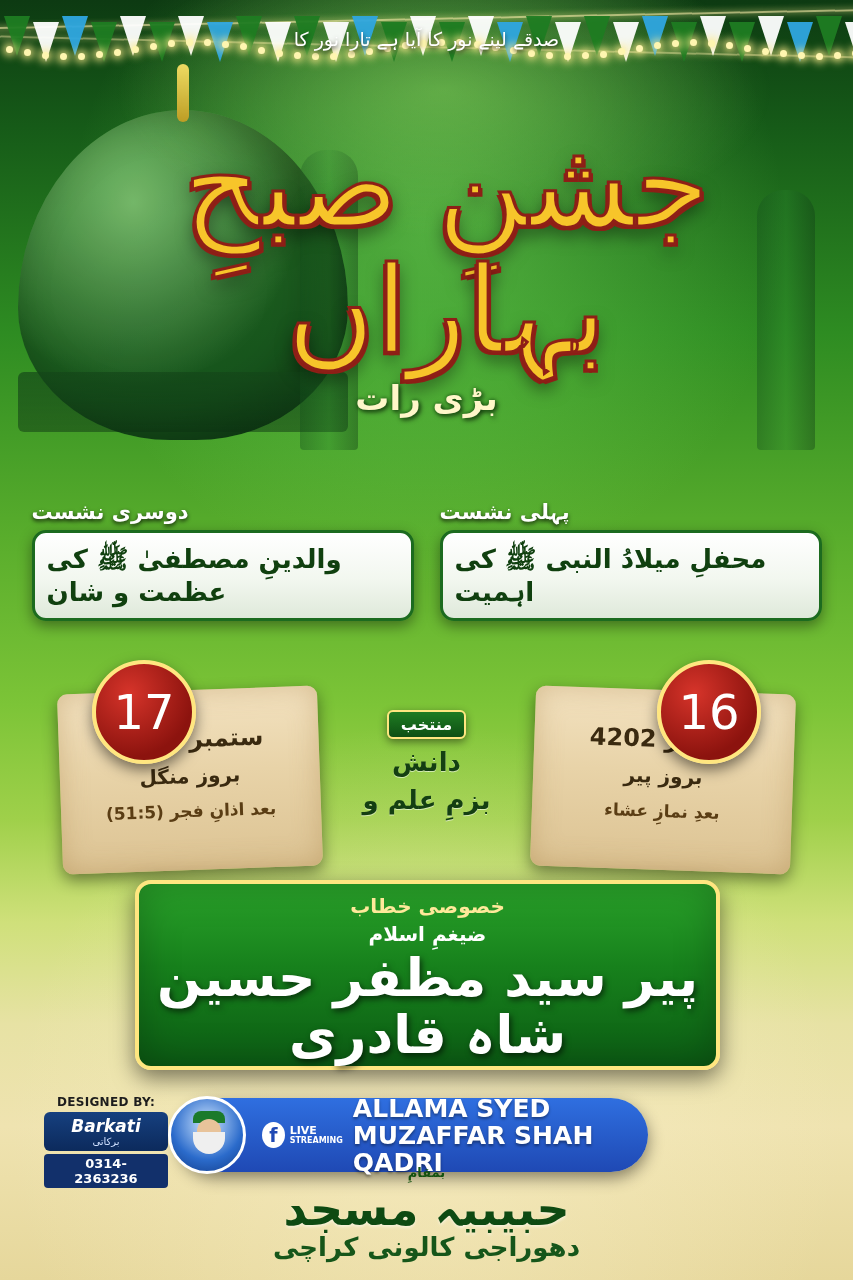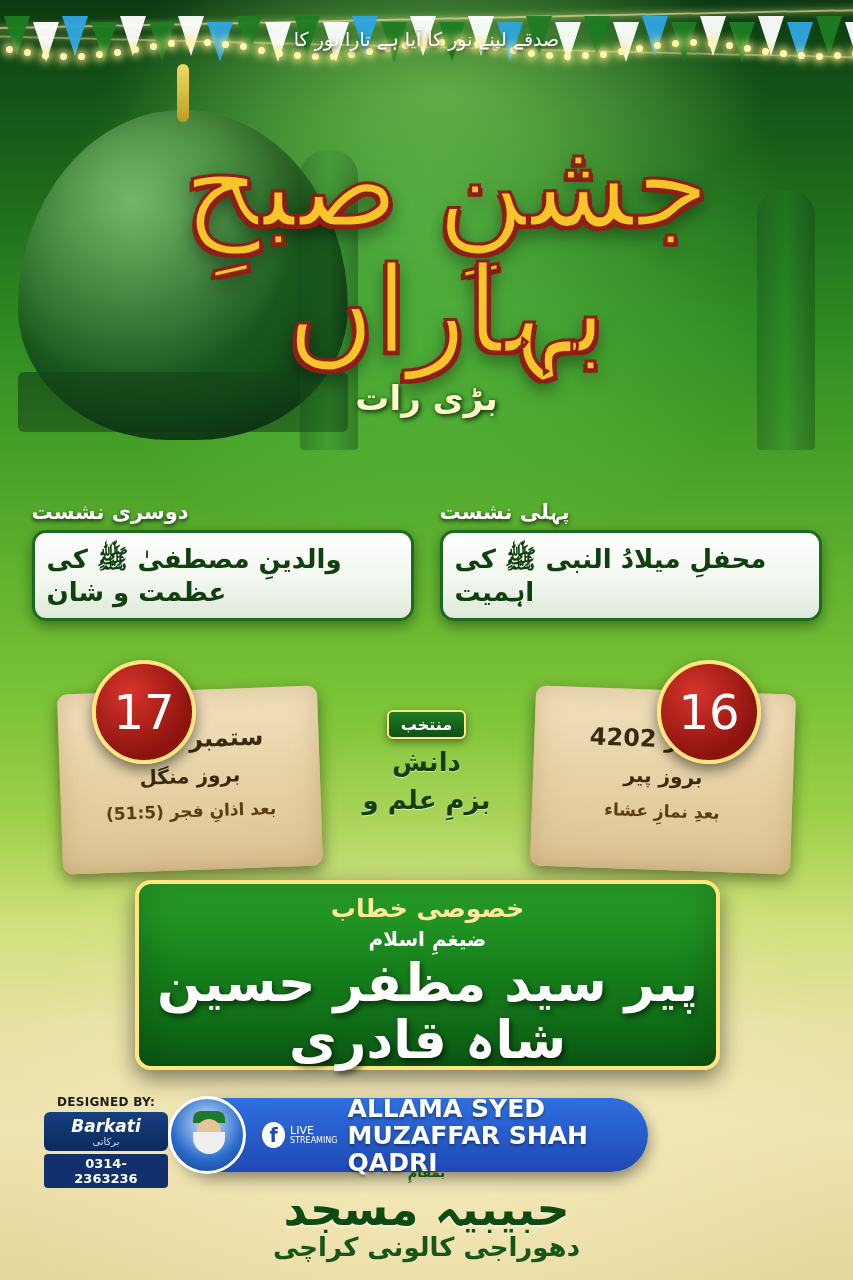--- a/index.html
+++ b/index.html
@@ -216,21 +216,21 @@
   
   .speaker-panel {
     position: absolute; left: 135px; top: 880px;
     width: 585px; height: 190px;
     background: linear-gradient(180deg,#2aa32a 0%, #17811c 45%, #0c5d14 100%);
     border: 4px solid #ffe680;
     border-radius: 16px;
     box-shadow: 0 8px 22px rgba(0,0,0,.5), inset 0 0 40px rgba(0,0,0,.25);
     text-align: center; padding-top: 10px;
   }
-  .khitab { direction: rtl; color: #ffe99a; font-size: 25px; font-weight: bold; }
+  .khitab { direction: rtl; color: #ffe99a; font-size: 20px; font-weight: bold; }
   .zaigham { direction: rtl; color: #ffffff; font-size: 20px; font-weight: bold; margin-top: 4px; }
   .speaker-name {
     direction: rtl; color: #ffffff; font-size: 52px; font-weight: bold;
     margin-top: 4px; line-height: 1.1;
     text-shadow: 2px 3px 6px rgba(0,0,0,.6);
   }
 
   
   .designer {
     position: absolute; left: 44px; top: 1095px;
@@ -277,21 +277,21 @@
     position: absolute; left: 22px; top: 12px; width: 32px; height: 12px;
     border-radius: 8px 8px 0 0; background: #1b7a2a;
   }
   .fb {
     width: 26px; height: 26px; border-radius: 50%;
     background: #ffffff; color: #1f49b4;
     font-weight: bold; font-size: 19px;
     display: flex; align-items: center; justify-content: center;
     margin-left: 84px;
   }
-  .livetag { color: #fff; font-size: 11px; font-weight: normal; margin-left: 5px; line-height: 1.05; }
+  .livetag { color: #fff; font-size: 11px; font-weight: bold; margin-left: 5px; line-height: 1.05; }
   .live-names {
     color: #fff; font-weight: bold; font-size: 25px; line-height: 1.08;
     margin-left: 10px; text-shadow: 0 2px 3px rgba(0,0,0,.4);
   }
 
   
   .footer {
     position: absolute; left: 0; bottom: 18px; width: 853px; text-align: center;
   }
   .footer .seal {

